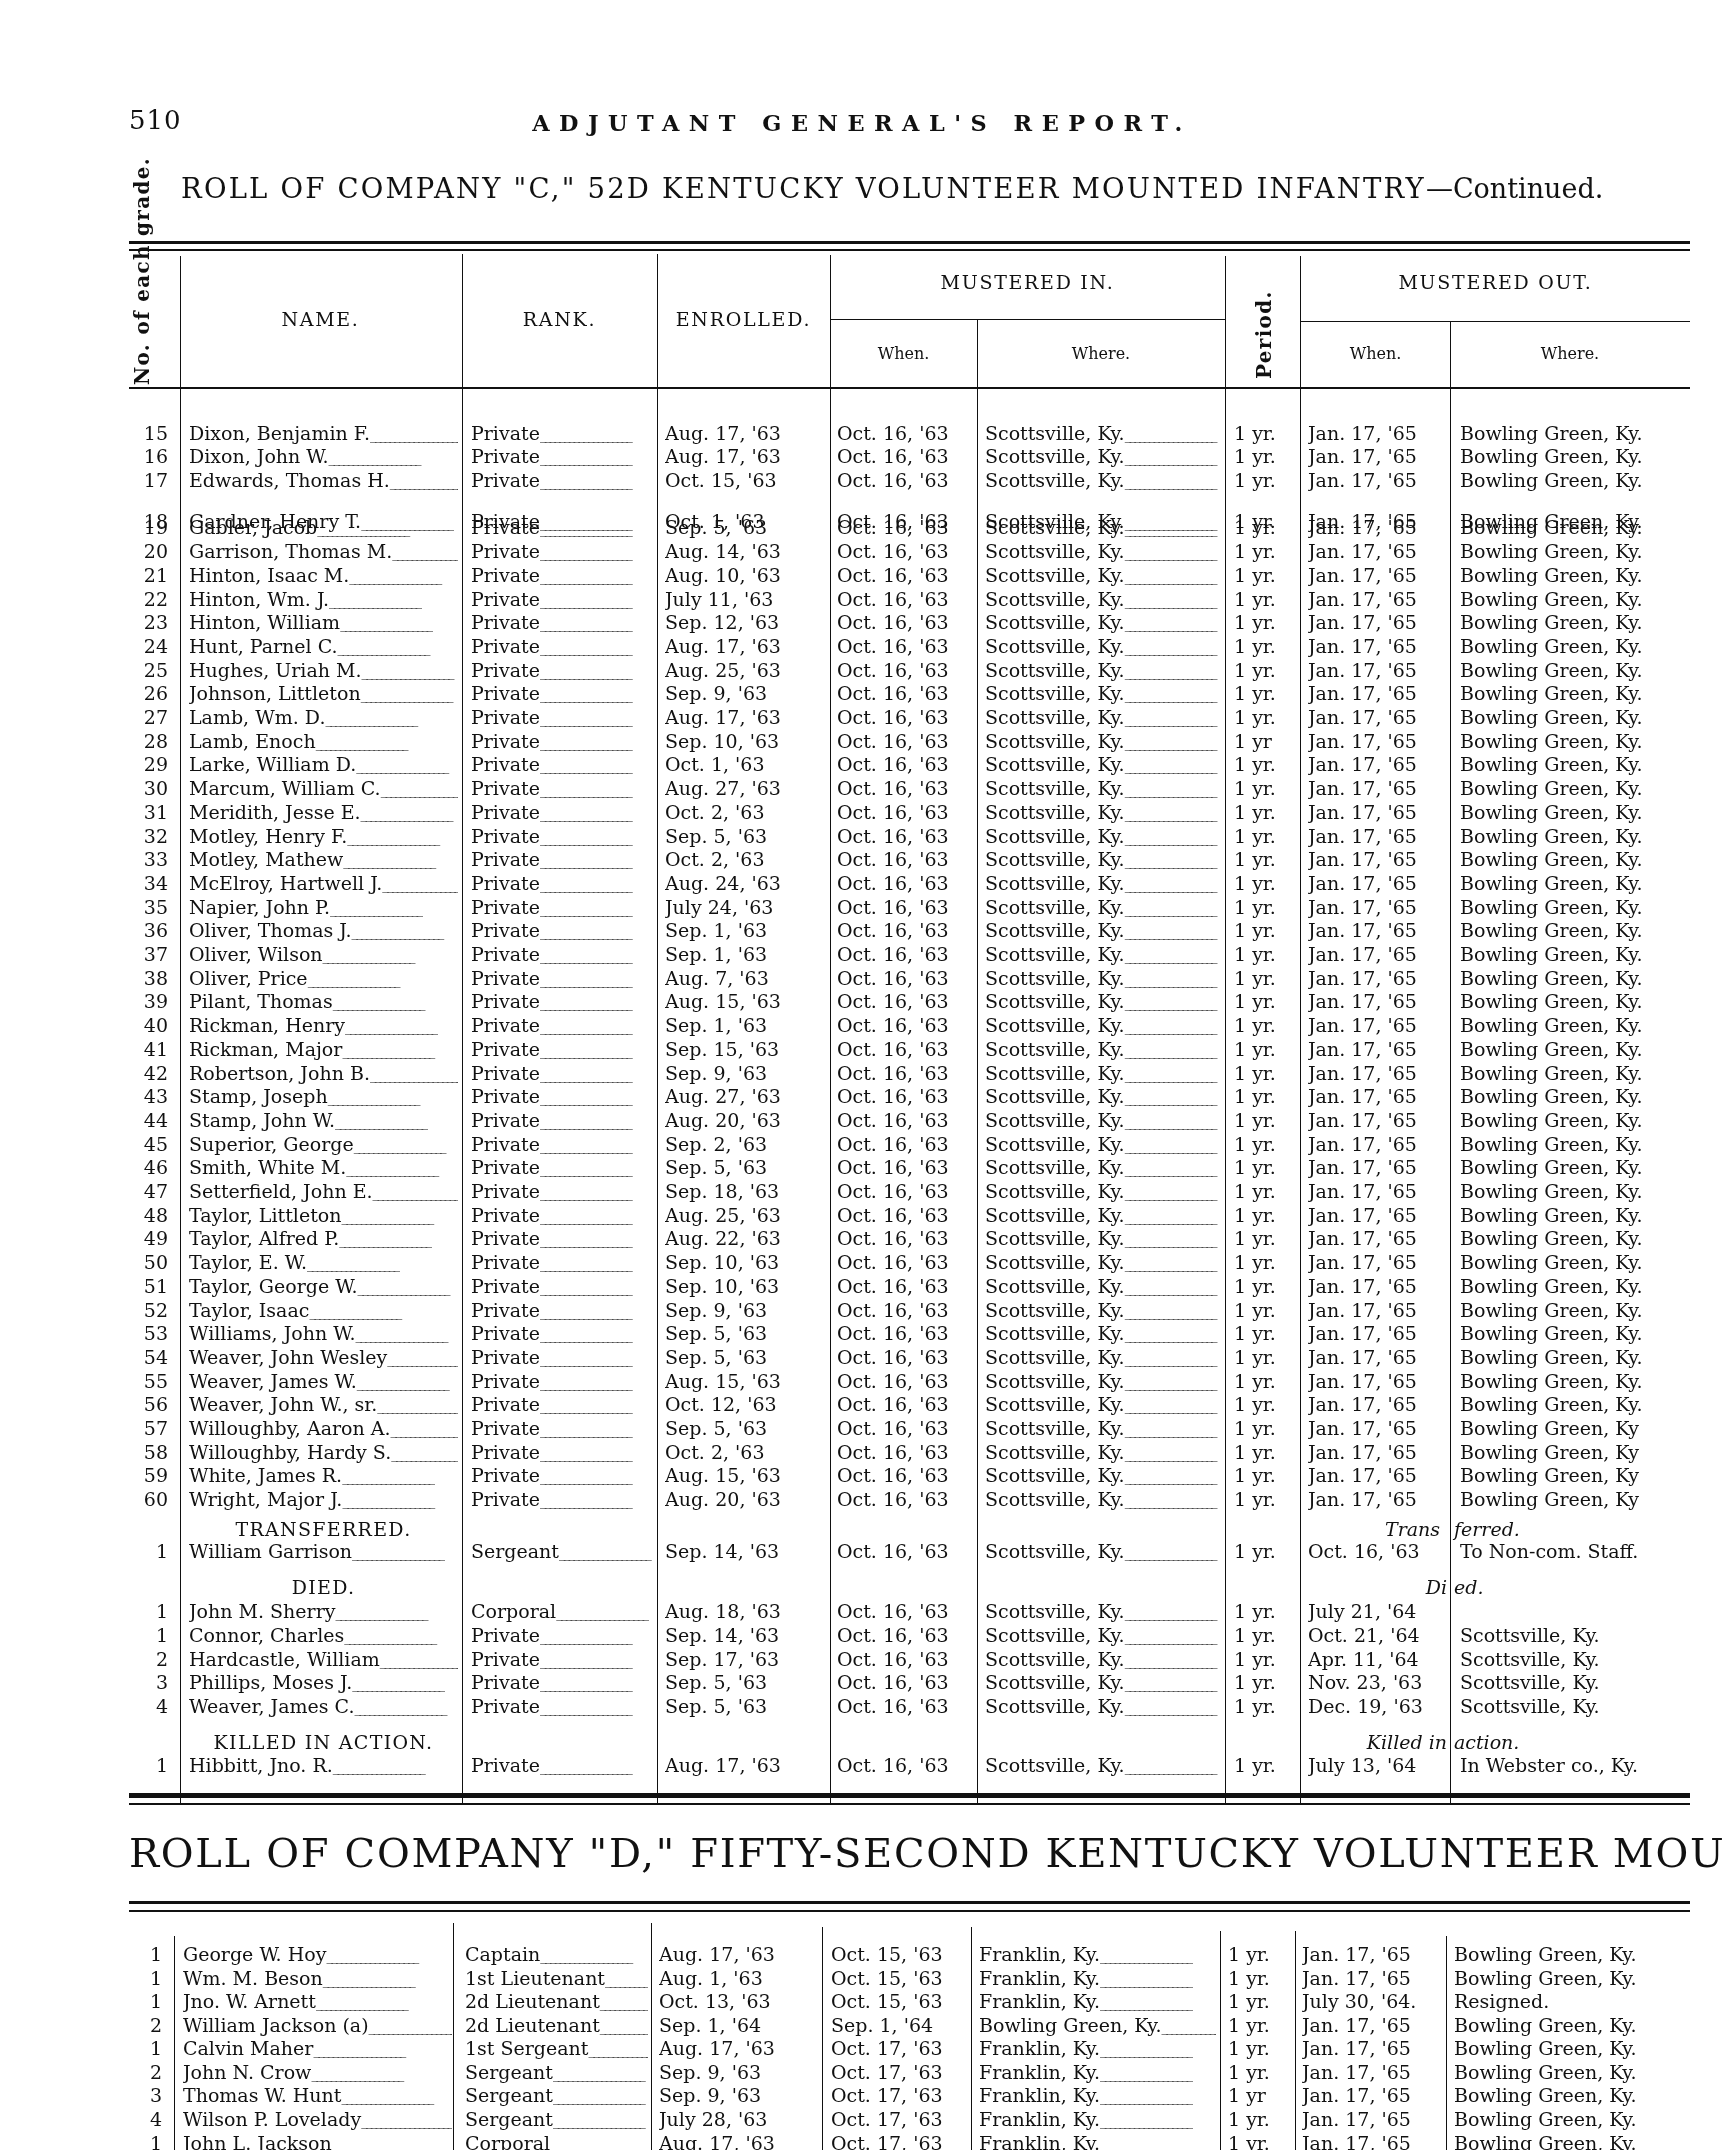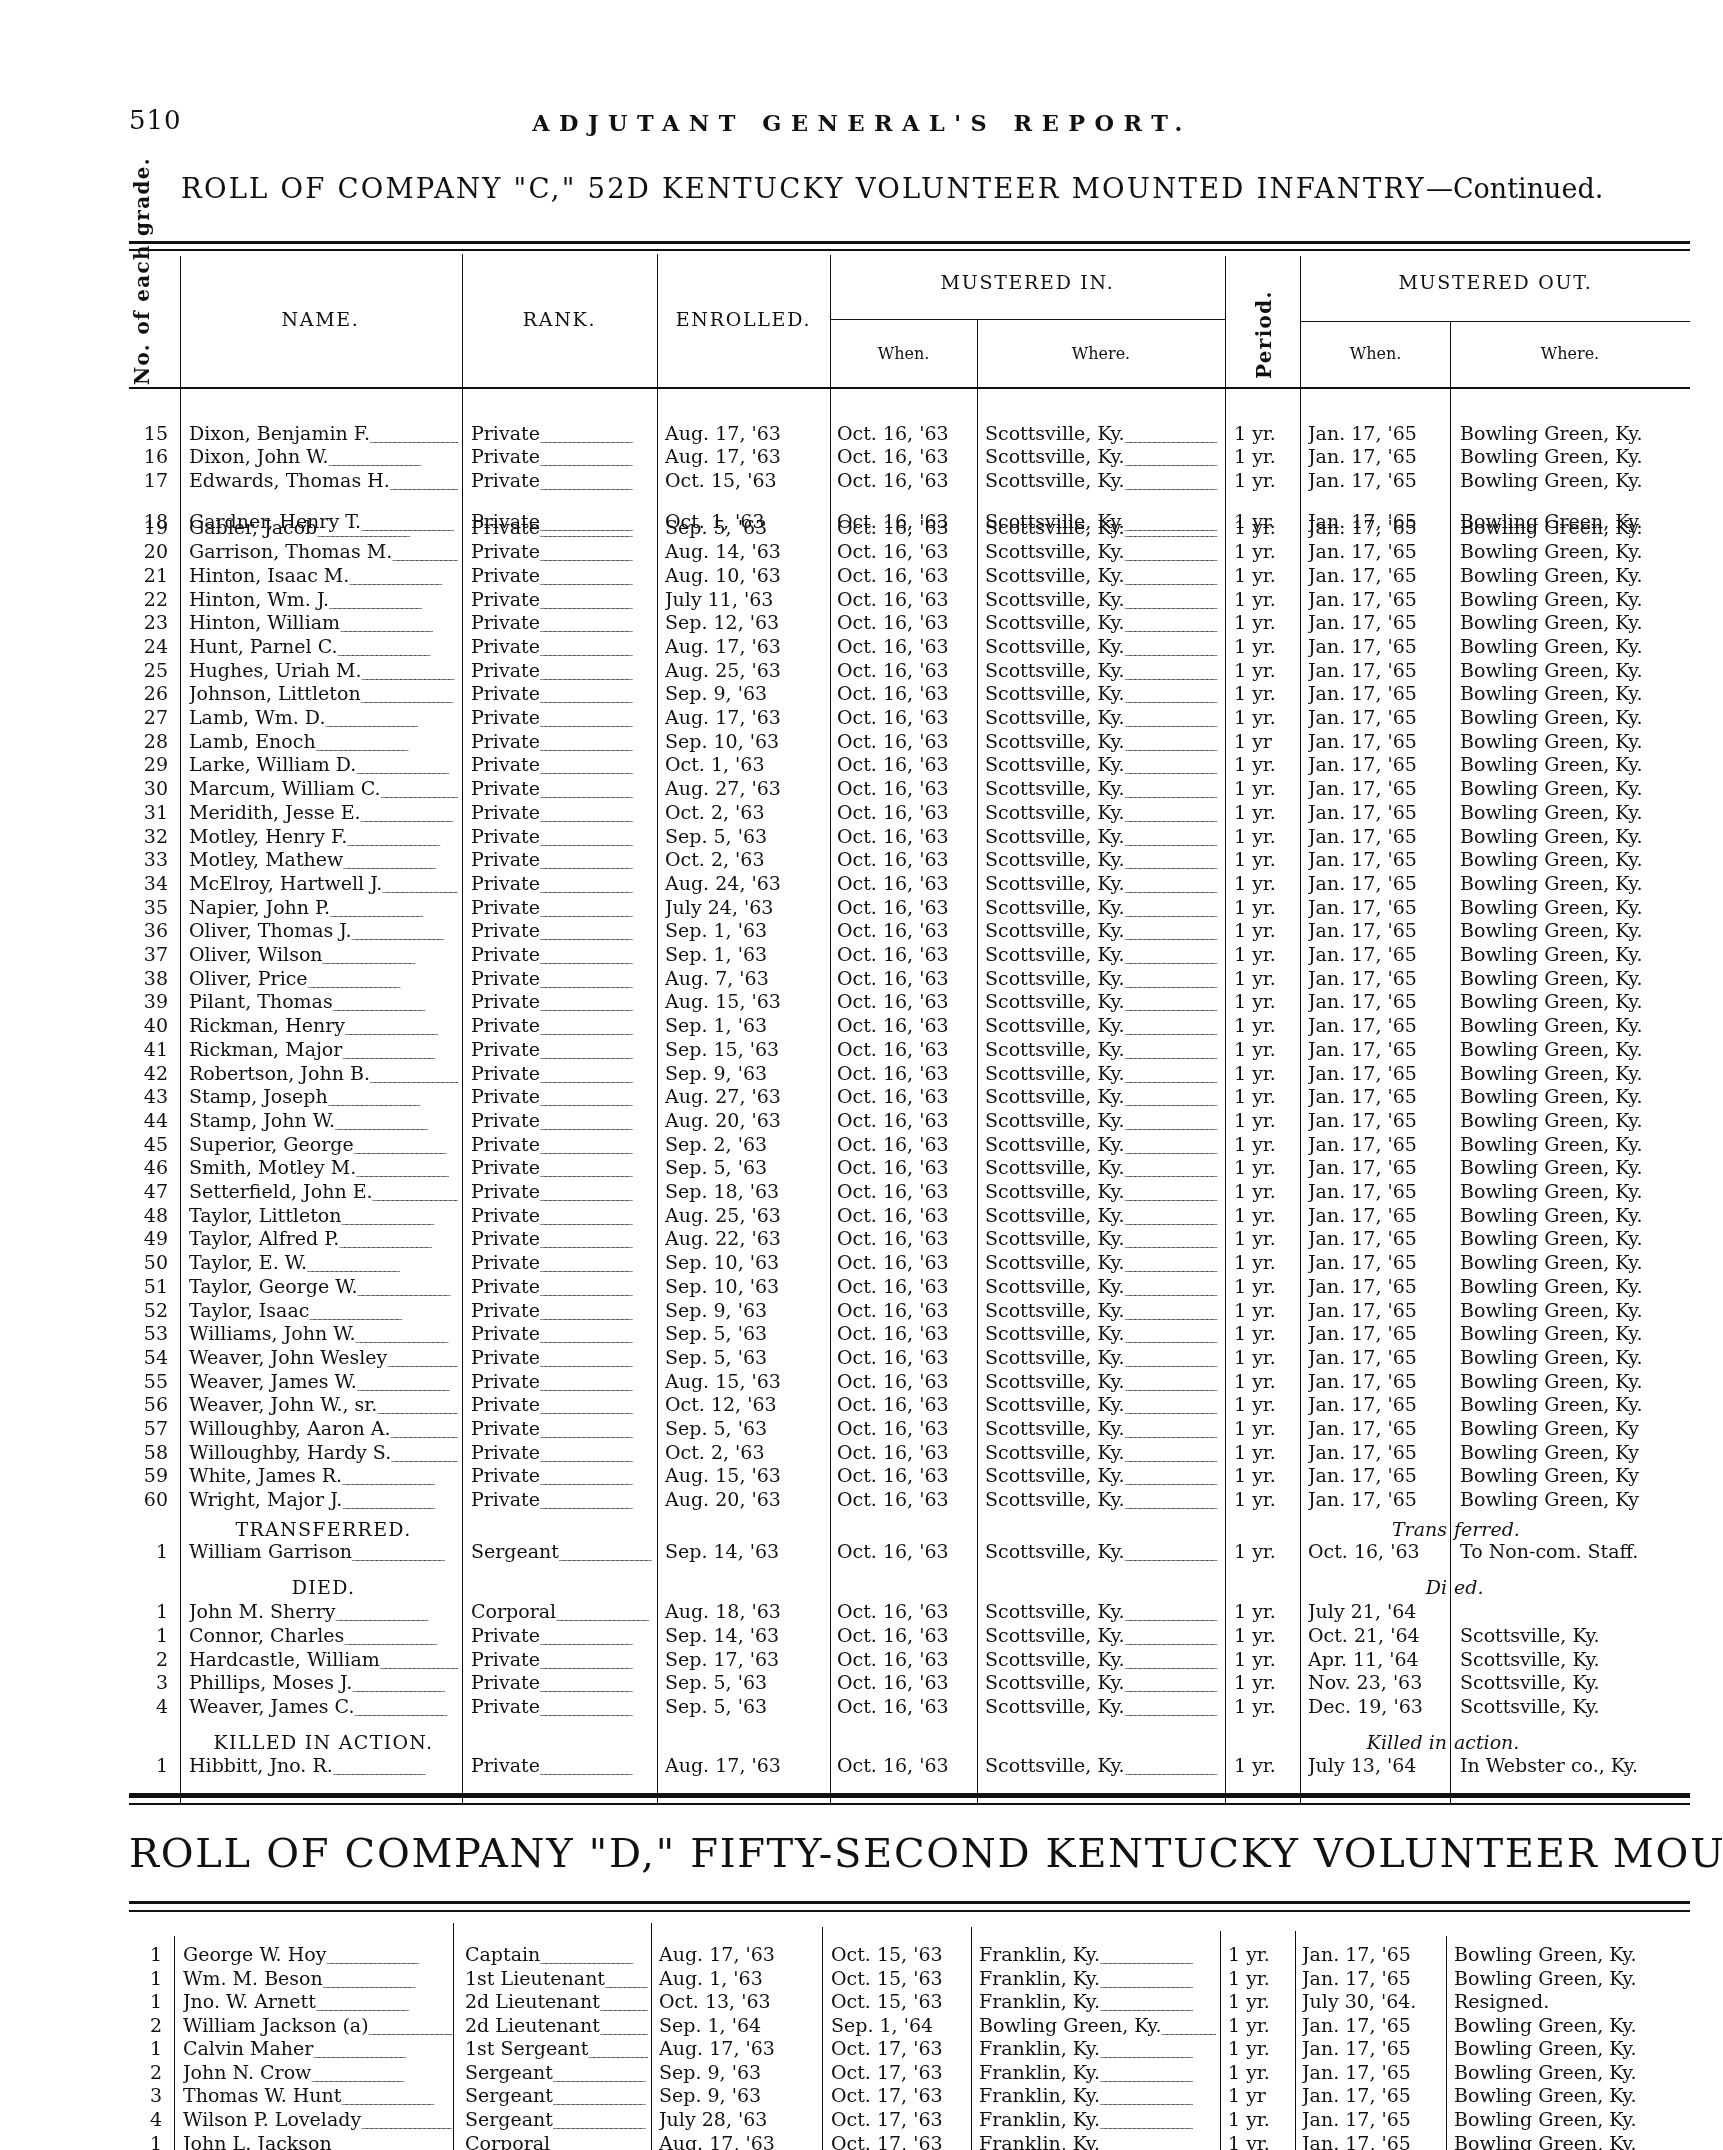--- a/index.html
+++ b/index.html
@@ -414,21 +414,21 @@
         <span class="cell c-rank dots">Private</span>
         <span class="cell c-enr">Sep. 2, '63</span>
         <span class="cell c-iw">Oct. 16, '63</span>
         <span class="cell c-iwh dots">Scottsville, Ky.</span>
         <span class="cell c-per">1 yr.</span>
         <span class="cell c-ow">Jan. 17, '65</span>
         <span class="cell c-owh">Bowling Green, Ky.</span>
       </div>
       <div class="row" style="top: 1155px;">
         <span class="cell c-num">46</span>
-        <span class="cell c-name dots">Smith, Motley M.</span>
+        <span class="cell c-name dots">Smith, White M.</span>
         <span class="cell c-rank dots">Private</span>
         <span class="cell c-enr">Sep. 5, '63</span>
         <span class="cell c-iw">Oct. 16, '63</span>
         <span class="cell c-iwh dots">Scottsville, Ky.</span>
         <span class="cell c-per">1 yr.</span>
         <span class="cell c-ow">Jan. 17, '65</span>
         <span class="cell c-owh">Bowling Green, Ky.</span>
       </div>
       <div class="row" style="top: 1179px;">
         <span class="cell c-num">47</span>
@@ -657,21 +657,21 @@
         <span class="cell c-enr">Aug. 17, '63</span>
         <span class="cell c-iw">Oct. 16, '63</span>
         <span class="cell c-iwh dots">Scottsville, Ky.</span>
         <span class="cell c-per">1 yr.</span>
         <span class="cell c-ow">July 13, '64</span>
         <span class="cell c-owh">In Webster co., Ky.</span>
       </div>
     </div>
 
   <div class="section-label" style="top:1518px;">TRANSFERRED.</div>
-  <div class="italic-note" style="left:1385px; width:62px; text-align:right; top:1518px;">Trans</div>
+  <div class="italic-note" style="left:1385px; width:62px; top:1518px;">Trans</div>
   <div class="italic-note" style="left:1454px; top:1518px;">ferred.</div>
 
   <div class="section-label" style="top:1576px;">DIED.</div>
   <div class="italic-note" style="left:1385px; width:62px; text-align:right; top:1576px;">Di</div>
   <div class="italic-note" style="left:1454px; top:1576px;">ed.</div>
 
   <div class="section-label" style="top:1731px;">KILLED IN ACTION.</div>
   <div class="italic-note" style="left:1342px; width:105px; text-align:right; top:1731px;">Killed in</div>
   <div class="italic-note" style="left:1454px; top:1731px;">action.</div>
 </div>

